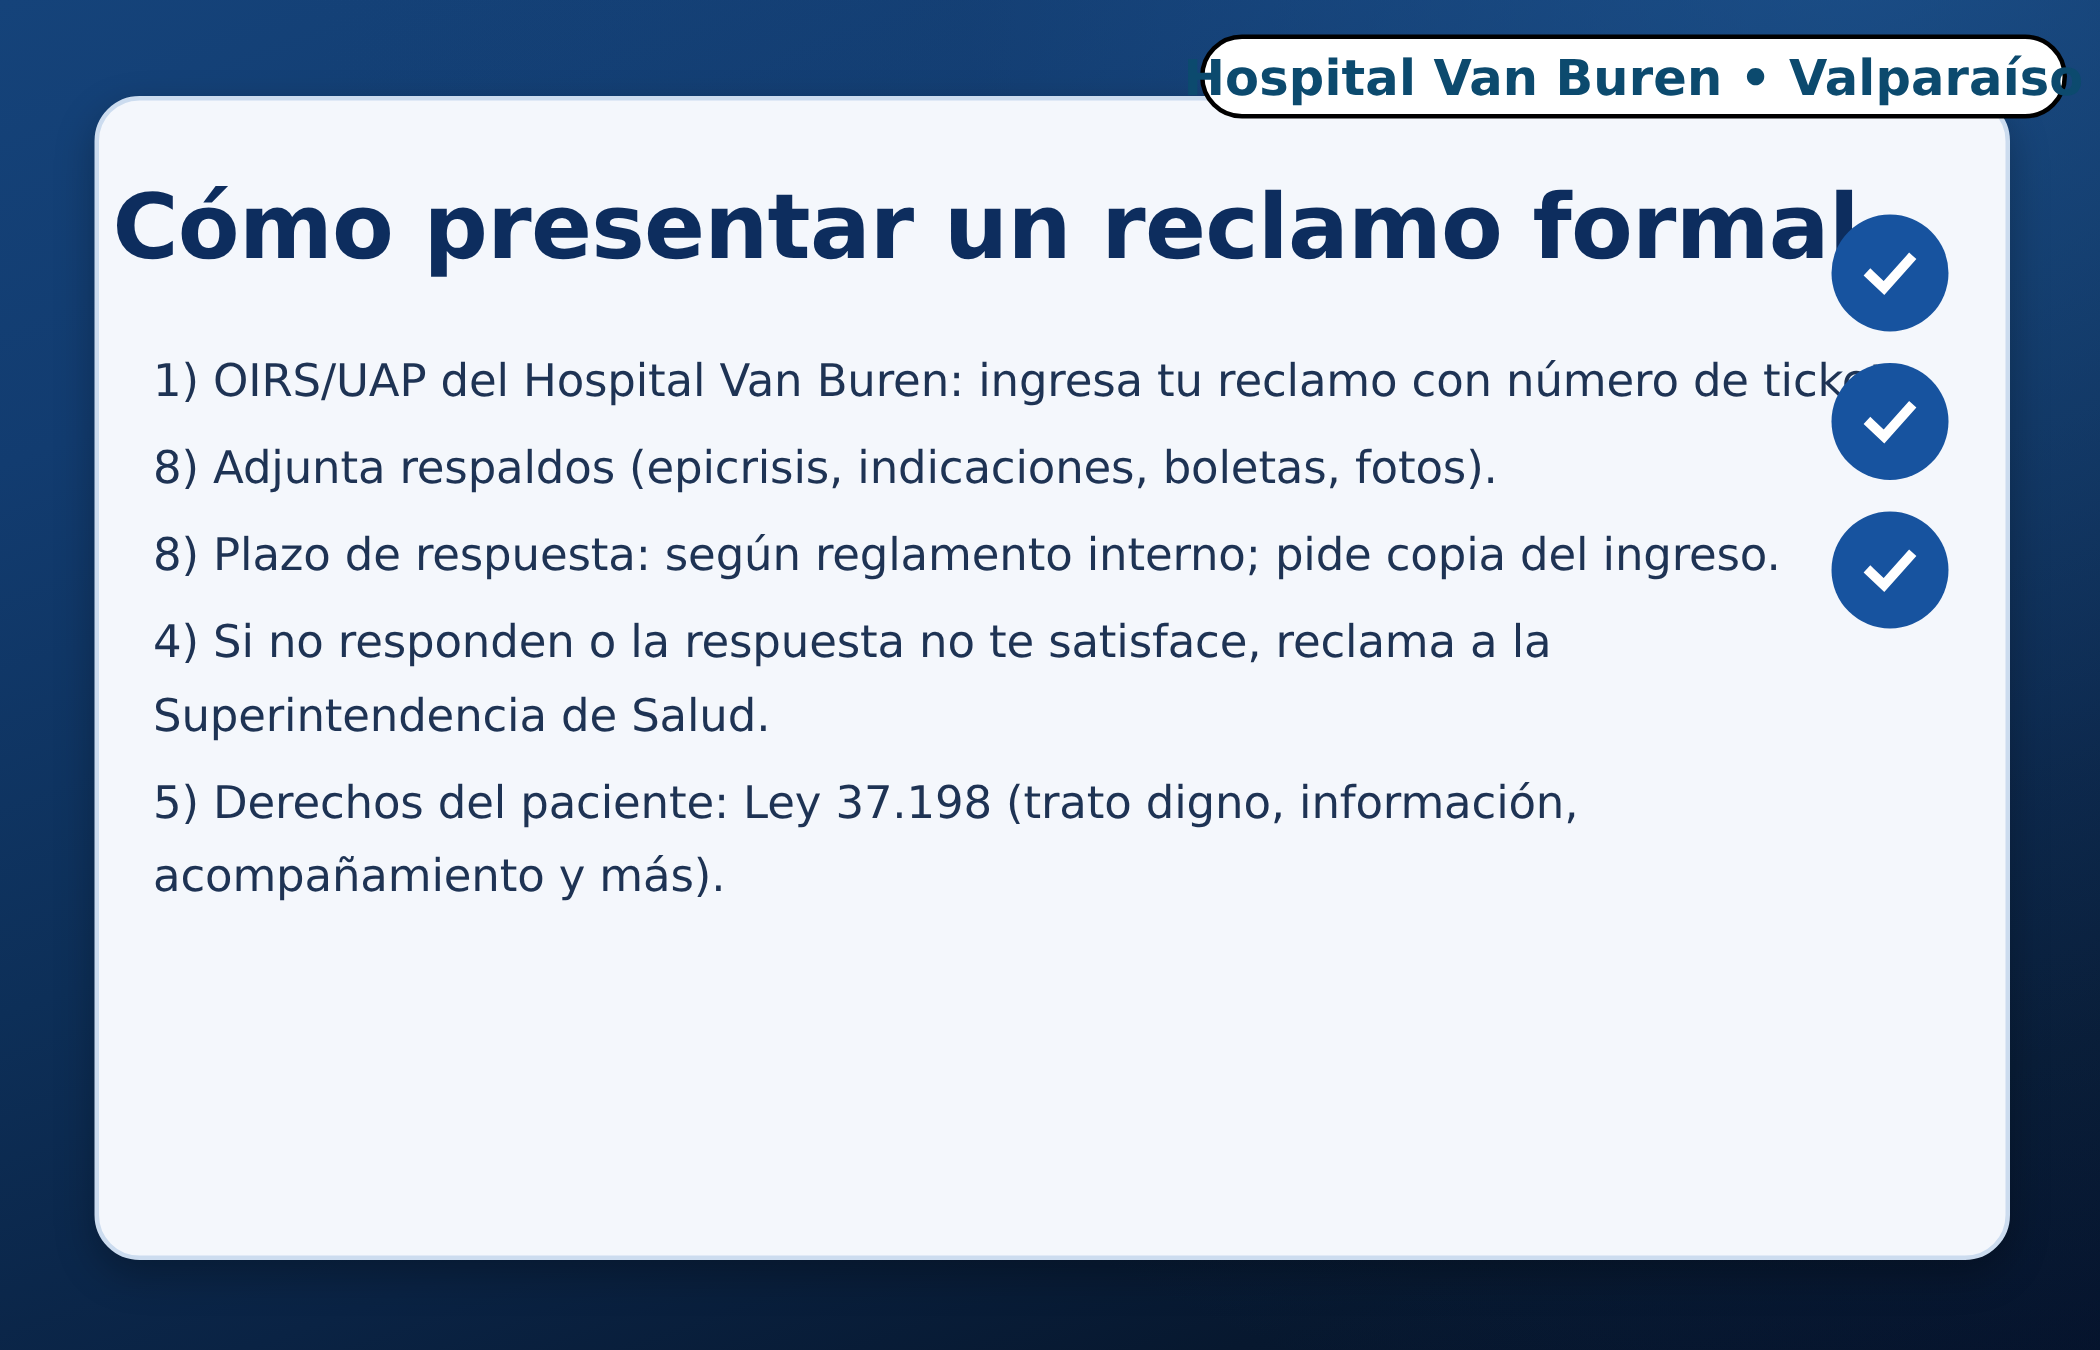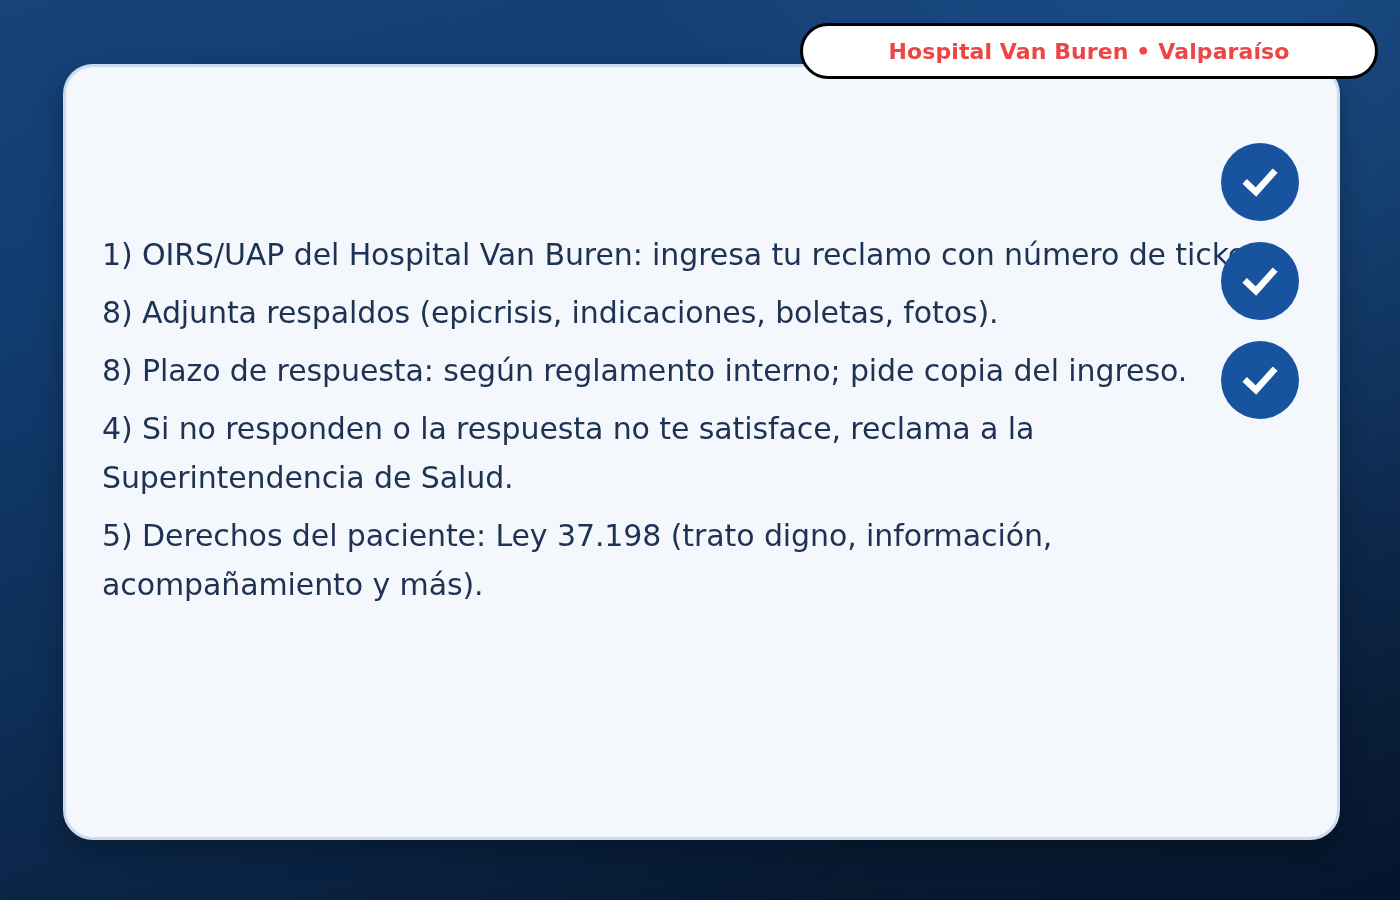--- a/index.html
+++ b/index.html
@@ -42,23 +42,23 @@
     background: #ffffff;
     border: 3px solid #000000;
     border-radius: 28px;
     display: flex;
     align-items: center;
     justify-content: center;
     z-index: 40;
   }
   .header-badge-text {
     font-family: "DejaVu Sans", sans-serif;
-    font-size: 22px;
+    font-size: 33px;
     font-weight: 700;
-    color: #ef4444;
+    color: #0c4a6e;
     letter-spacing: 0.1px;
     white-space: nowrap;
   }
 
   
   .card {
     position: absolute;
     left: 63px;
     top: 64px;
     width: 1277px;
@@ -122,20 +122,21 @@
 <body>
 
 <div id="slide">
 
   <div class="header-badge">
     <span class="header-badge-text">Hospital Van Buren • Valparaíso</span>
   </div>
 
   <div class="card">
 
+    <div class="card-title">Cómo presentar un reclamo formal</div>
 
     <div class="bullets">
       <p class="bullet-line">1) OIRS/UAP del Hospital Van Buren: ingresa tu reclamo con número de ticket.</p>
       <p class="bullet-line">8) Adjunta respaldos (epicrisis, indicaciones, boletas, fotos).</p>
       <p class="bullet-line">8) Plazo de respuesta: según reglamento interno; pide copia del ingreso.</p>
       <p class="bullet-line">4) Si no responden o la respuesta no te satisface, reclama a la Superintendencia de Salud.</p>
       <p class="bullet-line">5) Derechos del paciente: Ley 37.198 (trato digno, información, acompañamiento y más).</p>
     </div>
 
   </div>

